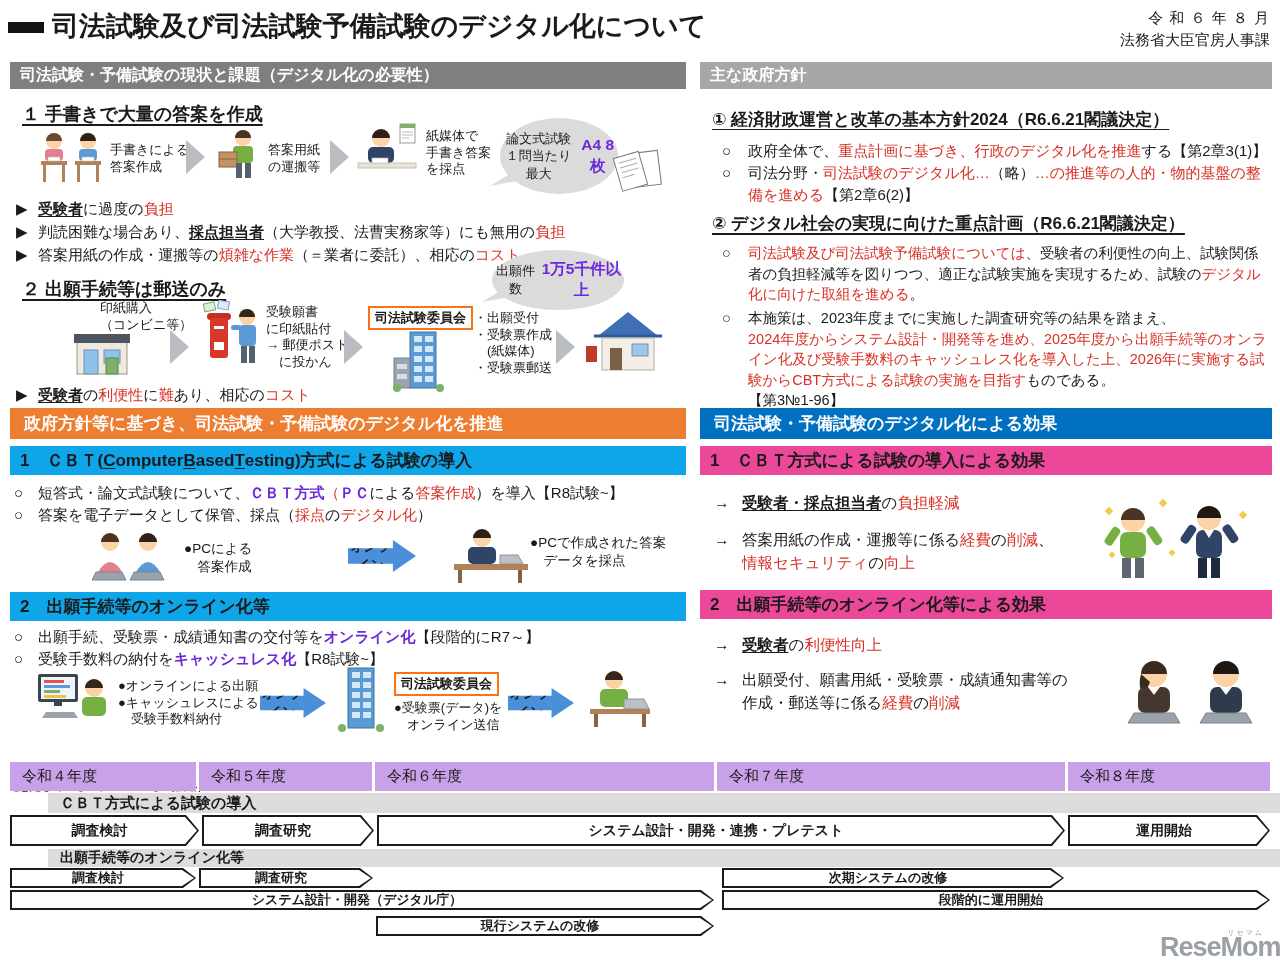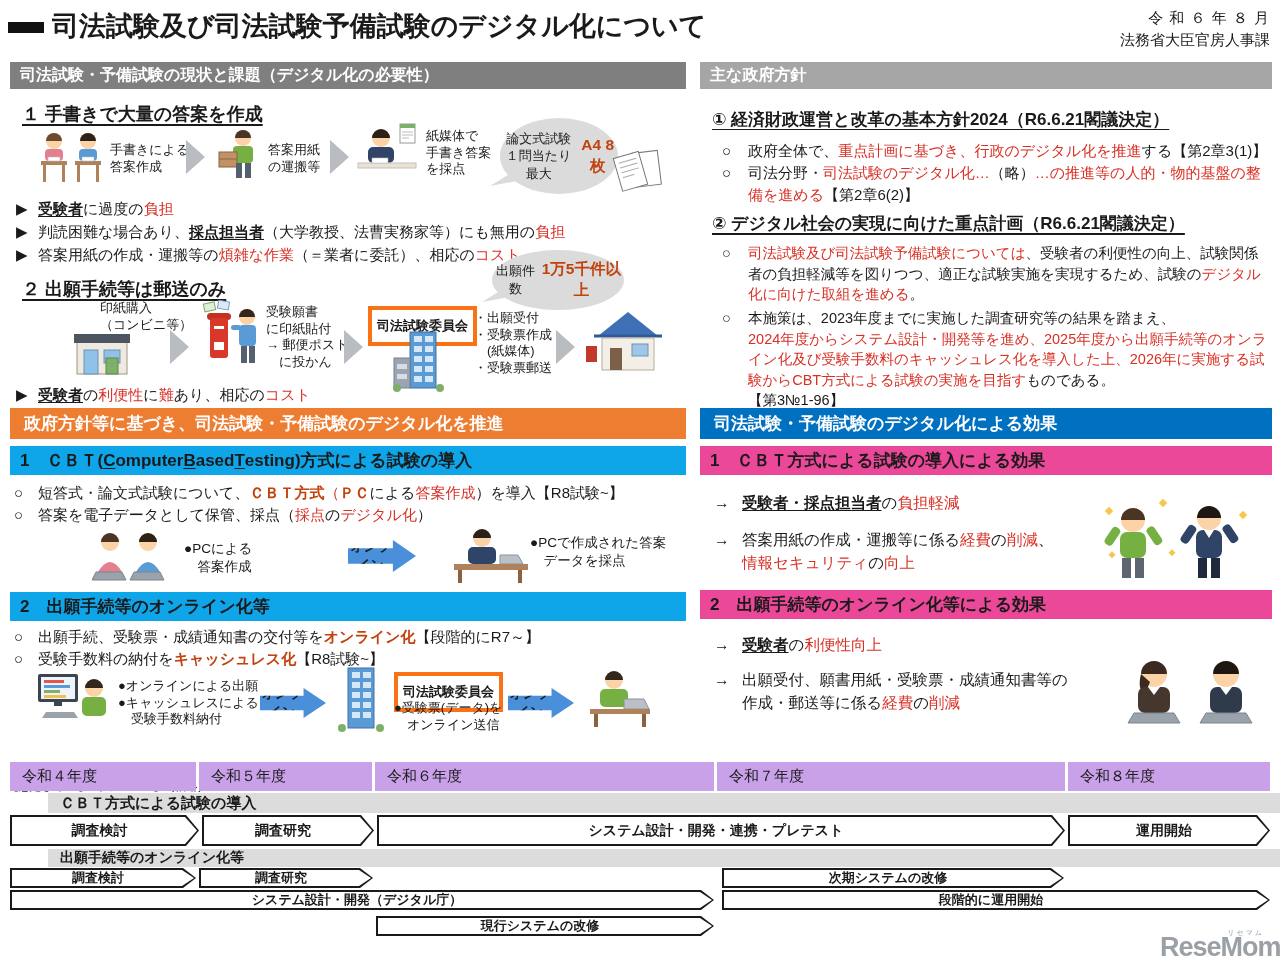--- a/index.html
+++ b/index.html
@@ -3,39 +3,39 @@
 <meta charset="utf-8">
 <style>
   html,body{margin:0;padding:0;background:#fff;}
   body{font-family:"Liberation Sans","DejaVu Sans",sans-serif;color:#1a1a1a;}
   .page{position:relative;width:1280px;height:972px;background:#fff;overflow:hidden;}
   .abs{position:absolute;}
   .pre{white-space:pre-line;}
   .b{font-weight:bold;}
   
   .s-r{color:#d93025;}
-  .s-rb{color:#c2410c;font-weight:bold;}
+  .s-rb{color:#6d28d9;font-weight:bold;}
   .s-u{text-decoration:underline;text-underline-offset:2px;}
   .s-ub{font-weight:bold;text-decoration:underline;text-underline-offset:2px;}
   
   .banner{color:#fff;font-weight:bold;font-size:16px;display:flex;align-items:center;padding-left:10px;box-sizing:border-box;}
   .sec-head{font-weight:bold;font-size:18px;text-decoration:underline;text-underline-offset:4px;text-decoration-thickness:2px;}
   .band{display:flex;align-items:center;padding-left:10px;font-weight:bold;font-size:17px;box-sizing:border-box;}
   .ylw{background:#0ea5e9;}
   .lav{background:#ec4899;}
   .cap{font-size:13px;line-height:1.28;}
   .cap2{font-size:13.5px;line-height:1.3;}
   .hb{display:flex;align-items:flex-start;font-size:15px;line-height:1.45;}
   .hb .mk{flex:0 0 22px;font-weight:bold;}
   .hb .tx{flex:1;}
   .chev{width:0;height:0;border-top:17px solid transparent;border-bottom:17px solid transparent;border-left:19px solid #b9bcc0;}
   .bubble{background:#dbdbdb;border-radius:50%;display:flex;align-items:center;justify-content:center;text-align:center;font-size:13px;line-height:1.35;}
   .bubble:after{content:"";position:absolute;left:-10px;bottom:8px;width:26px;height:16px;background:#dbdbdb;clip-path:polygon(100% 0,0 100%,100% 70%);}
   .bubble .s-rb{font-size:15.5px;}
-  .boxlbl{border:4px solid #f97316;background:#fff;font-weight:bold;font-size:13px;padding:7px 5px;display:inline-block;}
+  .boxlbl{border:2px solid #f97316;background:#fff;font-weight:bold;font-size:13px;padding:1px 5px;display:inline-block;}
   .oarrow{background:#4a8fd9;display:flex;align-items:center;clip-path:polygon(0 26%,66% 26%,66% 0,100% 50%,66% 100%,66% 74%,0 74%);font-weight:bold;font-size:13px;}
   .oarrow span{width:66%;text-align:center;}
   
   .yr{height:29px;background:#c9a1e9;display:flex;align-items:center;padding-left:12px;font-size:15px;box-sizing:border-box;}
   .gbar{background:#dcdcdc;display:flex;align-items:center;padding-left:12px;font-weight:bold;box-sizing:border-box;margin-left:38px;}
   .tl .tl-shell{position:absolute;inset:0;background:#1a1a1a;clip-path:polygon(0 0,calc(100% - 13px) 0,100% 50%,calc(100% - 13px) 100%,0 100%);}
   .tl .tl-fill{position:absolute;inset:2px;background:#fff;clip-path:polygon(0 0,calc(100% - 12px) 0,100% 50%,calc(100% - 12px) 100%,0 100%);}
   .tl .tl-lbl{position:absolute;inset:0;display:flex;align-items:center;justify-content:center;font-weight:bold;font-size:14px;padding-right:10px;box-sizing:border-box;}
   .tl.sm .tl-lbl{font-size:13px;}
   .logo{font-weight:800;font-size:27px;color:#9aa0a6;letter-spacing:-1px;}

